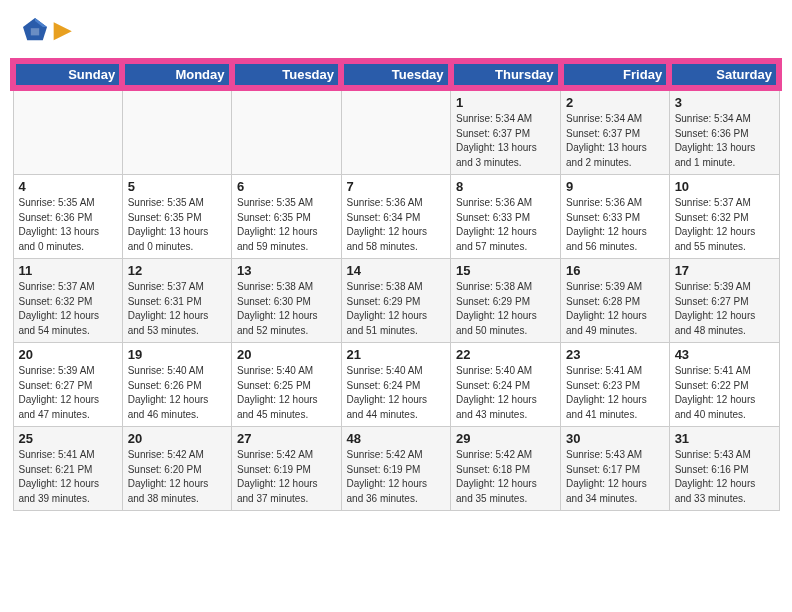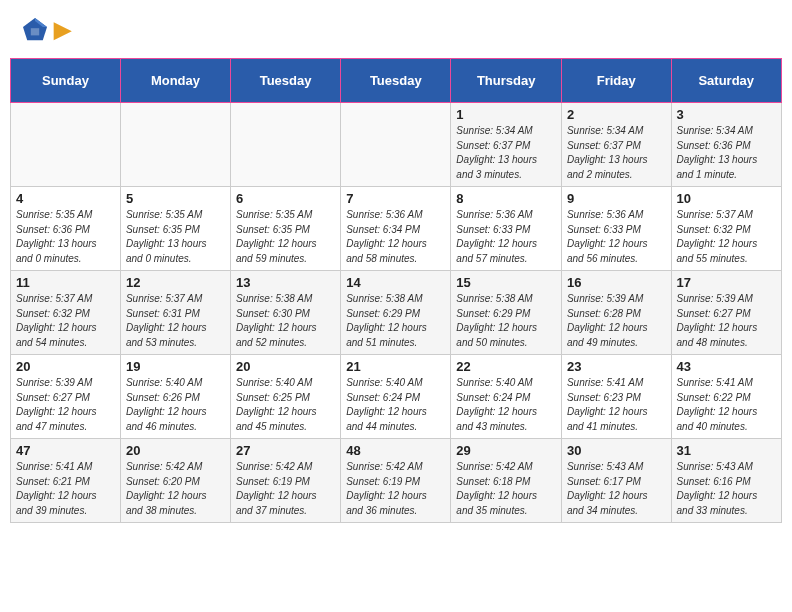--- a/index.html
+++ b/index.html
@@ -48,25 +48,25 @@
       color: #555;
     }
     .calendar {
       width: 100%;
       border-collapse: collapse;
       font-size: 10.5px;
     }
     .calendar thead th {
       background: #2a5caa;
       color: #fff;
-      padding: 14px 4px;
-      text-align: center;
+      padding: 3px 4px;
+      text-align: right;
       font-size: 13px;
       font-weight: bold;
-      border: 1px solid #ec4899;
+      border: 6px solid #ec4899;
     }
     .calendar tbody td {
       border: 1px solid #ccc;
       vertical-align: top;
       padding: 4px 5px;
       width: 113px;
       min-height: 80px;
       background: #fff;
     }
     .calendar tbody tr:nth-child(odd) td {
@@ -79,21 +79,20 @@
       font-weight: bold;
       font-size: 13px;
       color: #222;
       display: block;
       margin-bottom: 2px;
     }
     .day-info {
       font-size: 10px;
       color: #333;
       line-height: 1.45;
-      font-style: italic;
     }
     .empty-cell {
       background: #f9f9f9 !important;
     }
   </style>
 </head>
 <body>
 
 <div class="header">
   <div class="logo">
@@ -303,21 +302,21 @@
         <td>
           <span class="day-number">43</span>
           <div class="day-info" style="white-space: pre-line;">Sunrise: 5:41 AM
 Sunset: 6:22 PM
 Daylight: 12 hours
 and 40 minutes.</div>
         </td>
       </tr>
       <tr>
         <td>
-          <span class="day-number">47</span>
+          <span class="day-number">25</span>
           <div class="day-info" style="white-space: pre-line;">Sunrise: 5:41 AM
 Sunset: 6:21 PM
 Daylight: 12 hours
 and 39 minutes.</div>
         </td>
         <td>
           <span class="day-number">20</span>
           <div class="day-info" style="white-space: pre-line;">Sunrise: 5:42 AM
 Sunset: 6:20 PM
 Daylight: 12 hours

